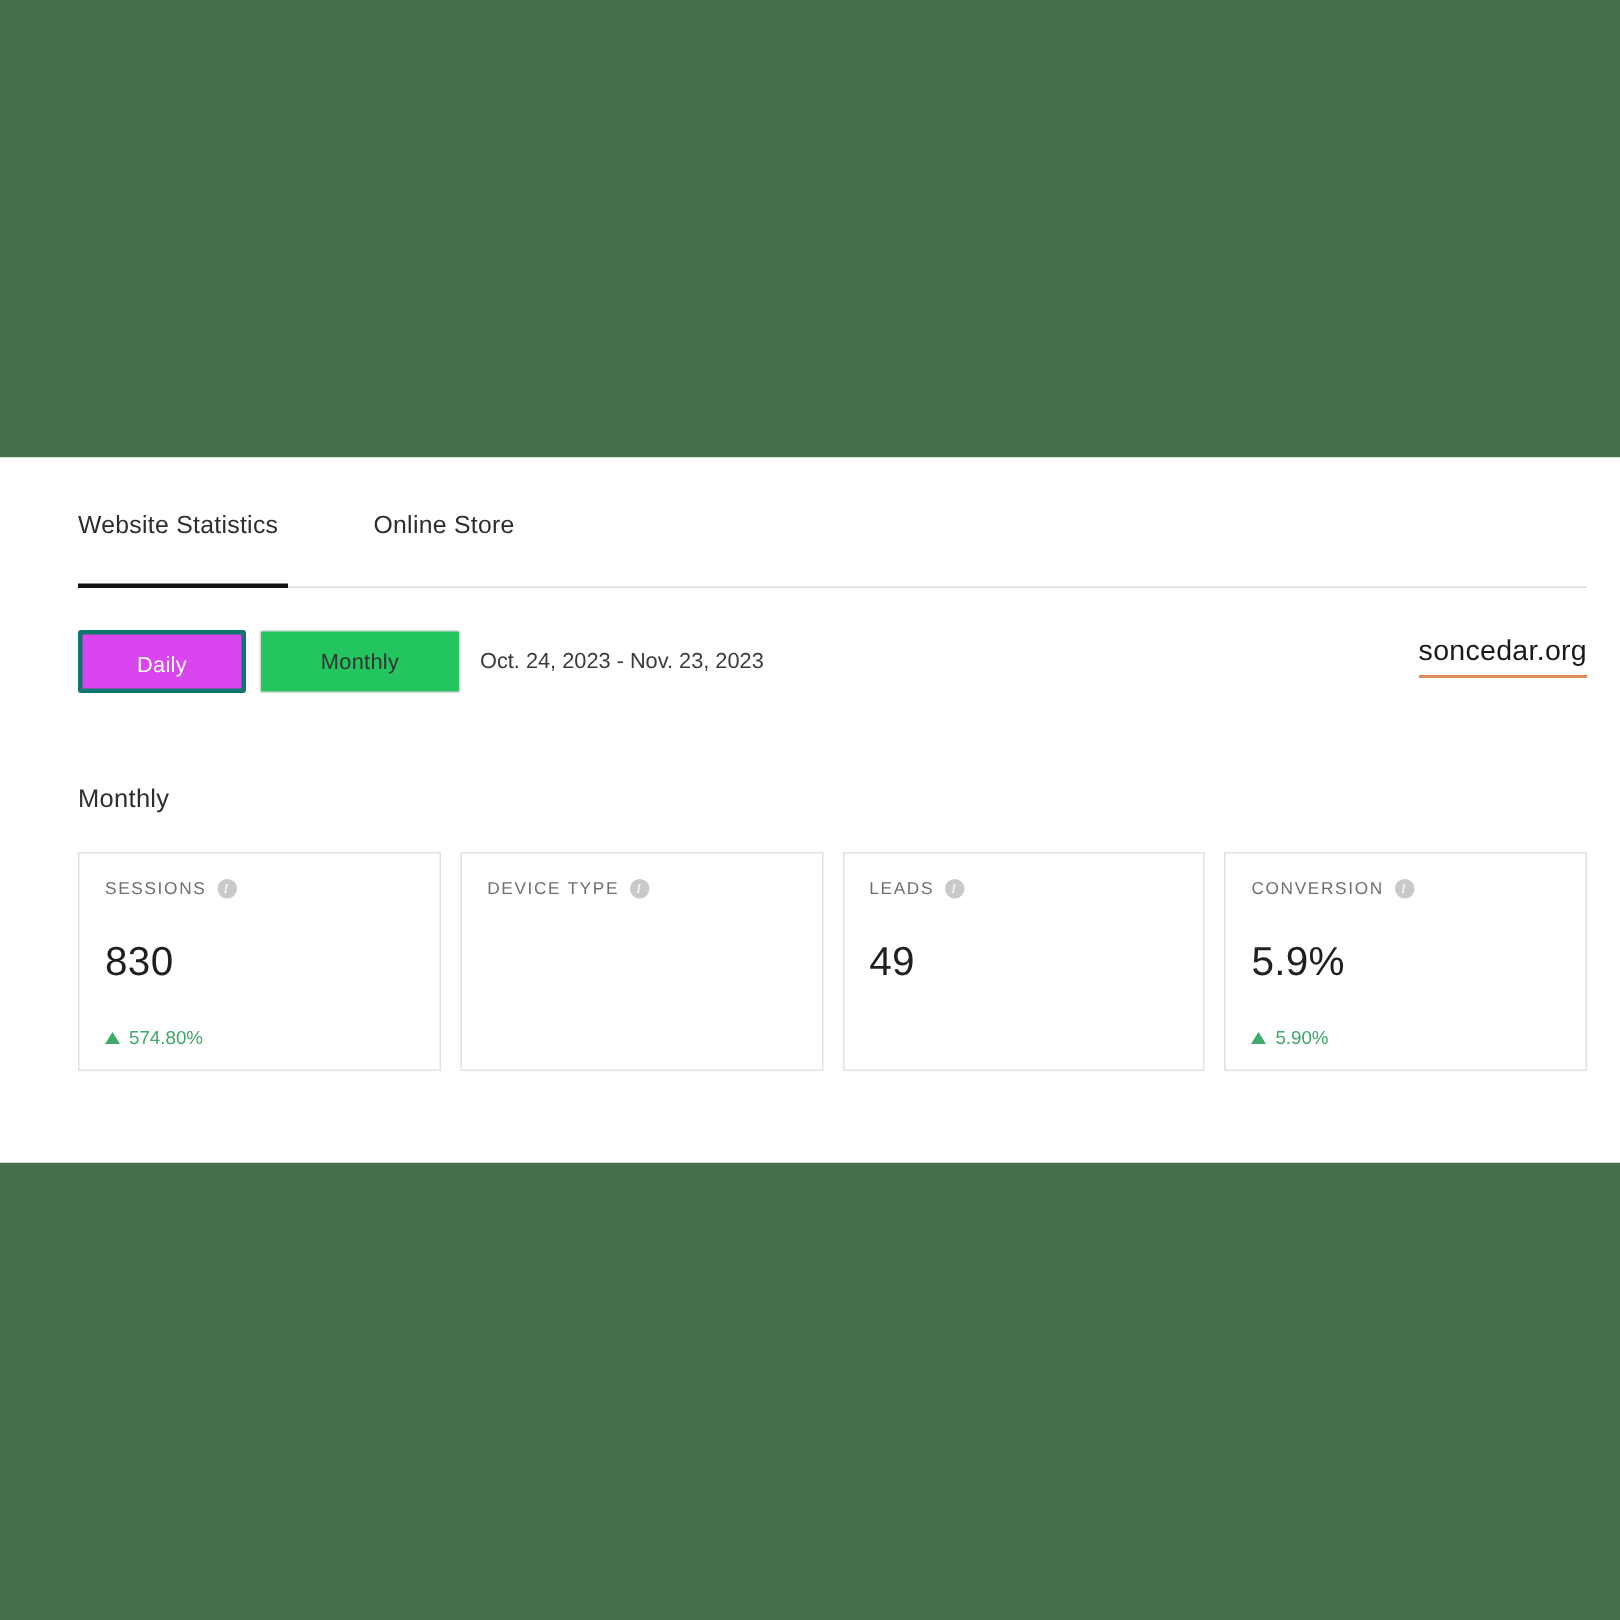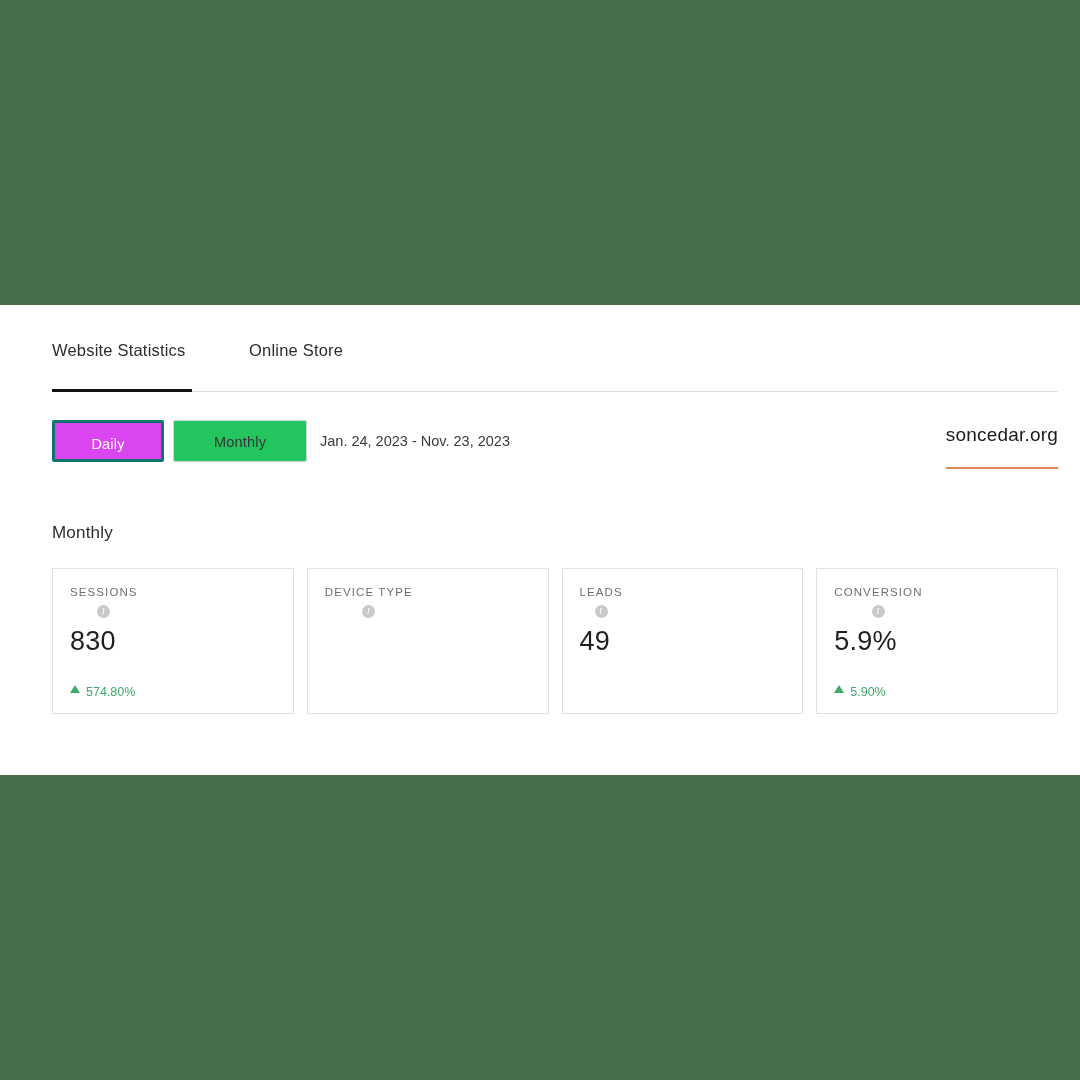--- a/index.html
+++ b/index.html
@@ -116,21 +116,21 @@
     color: #3a3a3a;
     white-space: nowrap;
   }
   .site-link {
     position: absolute;
     right: 0;
     top: 4px;
     font-size: 19px;
     color: #1a1a1a;
     letter-spacing: 0.2px;
-    padding-bottom: 21px;
+    padding-bottom: 4px;
     border-bottom: 2px solid #e08a5a;
     cursor: pointer;
     white-space: nowrap;
   }
 
   
   .metrics-heading {
     position: absolute;
     left: 52px;
     top: 218px;
@@ -159,21 +159,20 @@
     left: 17px;
     top: 17px;
     font-size: 11.5px;
     letter-spacing: 1.1px;
     color: #6f6f6f;
     text-transform: uppercase;
     white-space: nowrap;
     display: flex;
     align-items: center;
     gap: 7px;
-    flex-direction: column;
   }
   .info-icon {
     display: inline-block;
     width: 13px;
     height: 13px;
     border-radius: 50%;
     background: #c9c9c9;
     color: #ffffff;
     font-size: 9px;
     line-height: 13px;
@@ -193,21 +192,21 @@
     white-space: nowrap;
   }
   .card-delta {
     position: absolute;
     left: 17px;
     bottom: 14px;
     font-size: 12.5px;
     color: #3ea968;
     white-space: nowrap;
     display: flex;
-    align-items: flex-start;
+    align-items: center;
     gap: 6px;
   }
   .tri-up {
     width: 0;
     height: 0;
     border-left: 5px solid transparent;
     border-right: 5px solid transparent;
     border-bottom: 8px solid #3ea968;
   }
 
@@ -264,21 +263,21 @@
       </div>
       <div class="tab-underline"></div>
       <div class="tab tab-1">
         <span>Online Store</span>
       </div>
     </div>
 
     <div class="controls">
       <div class="seg-btn seg-daily">Daily</div>
       <div class="seg-btn seg-monthly">Monthly</div>
-      <div class="date-range">Jan. 24, 2023 - Nov. 23, 2023</div>
+      <div class="date-range">Oct. 24, 2023 - Nov. 23, 2023</div>
       <div class="site-link">soncedar.org</div>
     </div>
 
     <div class="metrics-heading">Monthly</div>
 
     <div class="cards">
 
       <div class="card">
         <div class="card-title">
           <span>SESSIONS</span>

